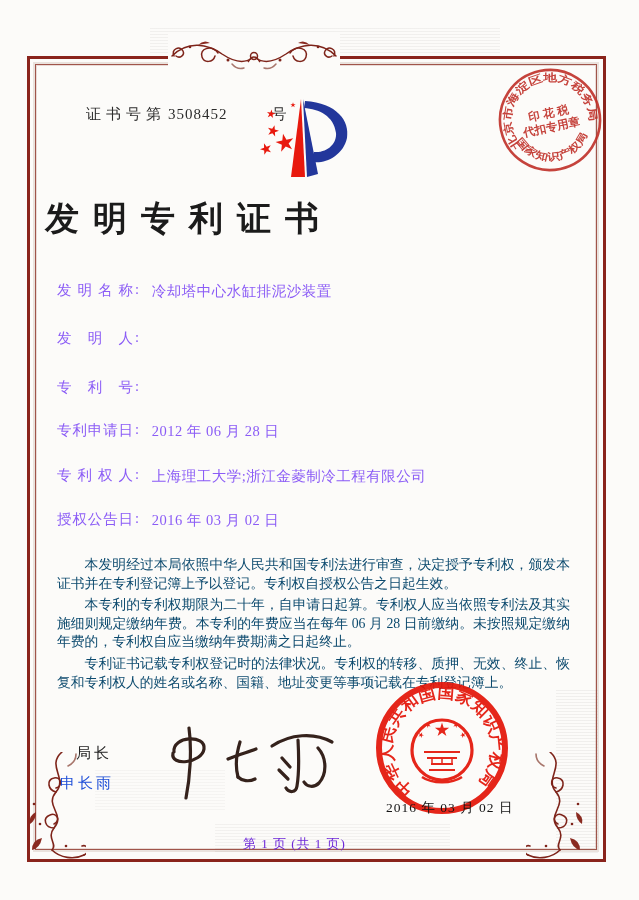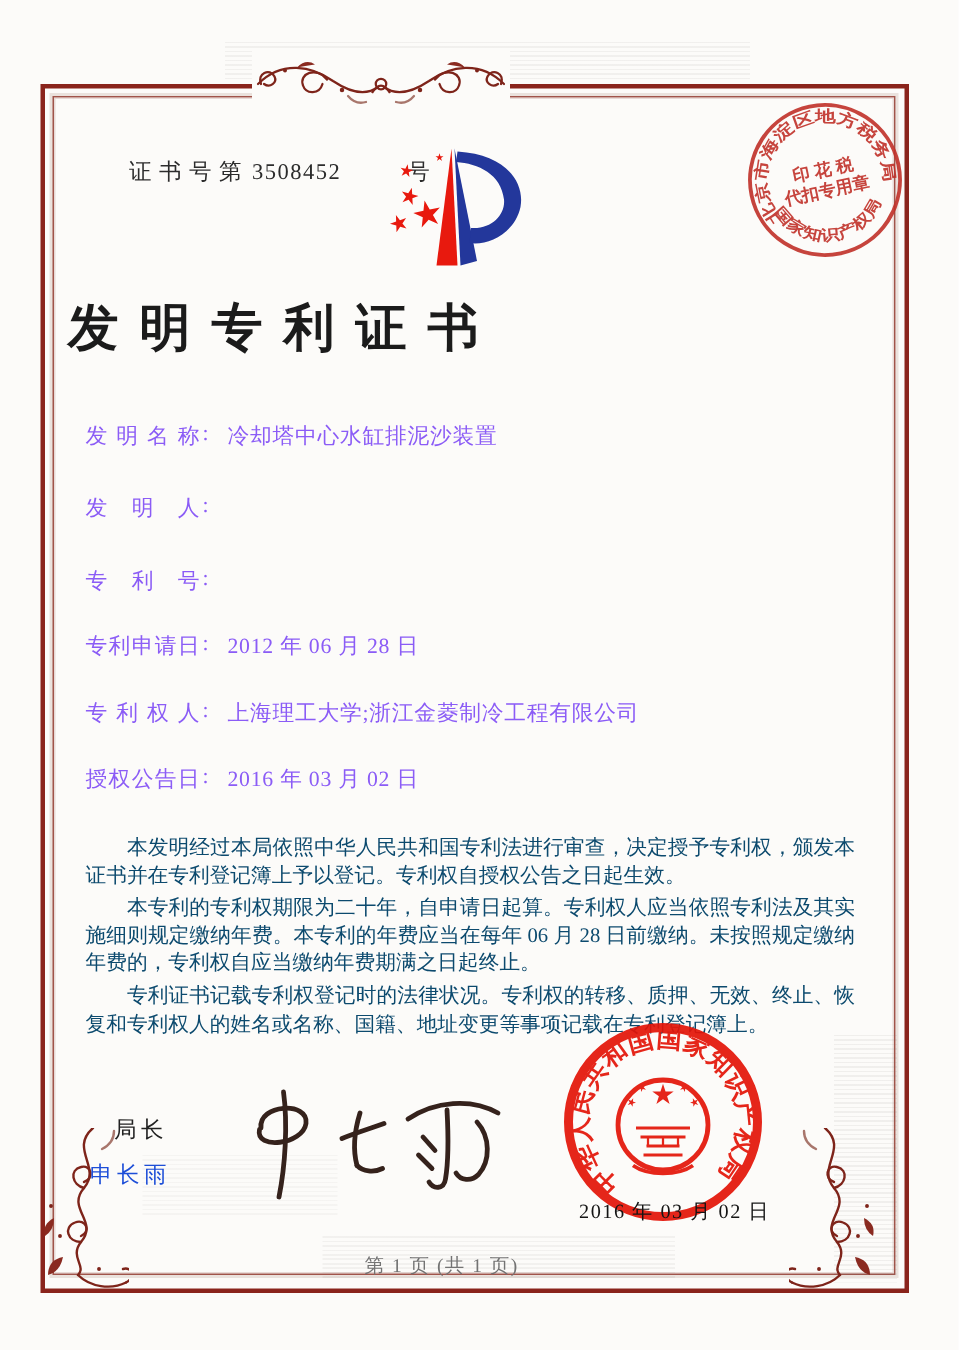--- a/index.html
+++ b/index.html
@@ -29,21 +29,21 @@
   .fvalue .vline{display:block;line-height:21.5px;}
 
   .paragraphs{position:absolute;left:57px;top:556px;width:513px;font-size:13.8px;line-height:18.6px;
     text-align:justify;color:#0c4a6e;}
   .paragraphs p{margin:0 0 3px 0;text-indent:2em;}
 
   .sig-title{position:absolute;left:60px;top:744px;font-size:15px;letter-spacing:3px;color:#222;margin-left:16px;}
   .sig-name{position:absolute;left:60px;top:774px;font-size:15px;letter-spacing:3px;color:#1d4ed8;}
 
   .seal-date{position:absolute;left:386px;top:799px;font-size:13.5px;letter-spacing:1px;color:#141414;z-index:6;}
-  .footer{position:absolute;left:243px;top:835px;font-size:13px;letter-spacing:1px;color:#737373;z-index:2;}
+  .footer{position:absolute;left:243px;top:835px;font-size:13px;letter-spacing:1px;color:#6d28d9;z-index:2;}
 
   .svg-abs{position:absolute;}
   .seal-svg{opacity:.92;z-index:5;}
   .stamp-svg{opacity:.9;z-index:5;}
   .arc-text{font-family:"Liberation Sans","DejaVu Sans",sans-serif;font-weight:bold;}
 </style>
 </head>
 <body>
 
 <div class="page">

